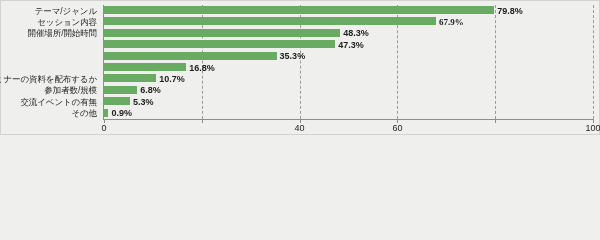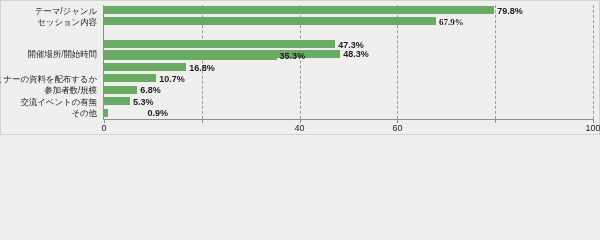--- a/index.html
+++ b/index.html
@@ -140,21 +140,21 @@
       <div class="row" style="top: 4px; height: 11.4px;">
         <div class="cat-label">テーマ/ジャンル</div>
         <div class="bar" style="left: 103px; width: 390.222px; background: rgb(106, 171, 99);"></div>
         <div class="bar-value" style="left: 496.222px;">79.8%</div>
       </div>
       <div class="row" style="top: 15.4px; height: 11.4px;">
         <div class="cat-label">セッション内容</div>
         <div class="bar" style="left: 103px; width: 332.031px; background: rgb(106, 171, 99);"></div>
         <div class="bar-value" style="left: 438.031px; font-family: Liberation Serif, serif;">67.9%</div>
       </div>
-      <div class="row" style="top: 26.8px; height: 11.4px; margin-top: 21px;">
+      <div class="row" style="top: 26.8px; height: 11.4px;">
         <div class="cat-label">開催場所/開始時間</div>
         <div class="bar" style="left: 103px; width: 236.187px; background: rgb(106, 171, 99);"></div>
         <div class="bar-value" style="left: 342.187px;">48.3%</div>
       </div>
       <div class="row" style="top: 38.2px; height: 11.4px;">
         <div class="bar" style="left: 103px; width: 231.297px; background: rgb(106, 171, 99);"></div>
         <div class="bar-value" style="left: 337.297px;">47.3%</div>
       </div>
       <div class="row" style="top: 49.6px; height: 11.4px;">
         <div class="bar" style="left: 103px; width: 172.617px; background: rgb(106, 171, 99);"></div>
@@ -175,17 +175,17 @@
         <div class="bar-value" style="left: 139.252px;">6.8%</div>
       </div>
       <div class="row" style="top: 95.2px; height: 11.4px;">
         <div class="cat-label">交流イベントの有無</div>
         <div class="bar" style="left: 103px; width: 25.917px; background: rgb(106, 171, 99);"></div>
         <div class="bar-value" style="left: 131.917px;">5.3%</div>
       </div>
       <div class="row" style="top: 106.6px; height: 11.4px;">
         <div class="cat-label">その他</div>
         <div class="bar" style="left: 103px; width: 4.401px; background: rgb(106, 171, 99);"></div>
-        <div class="bar-value" style="left: 110.401px; margin-left: 36px;">0.9%</div>
+        <div class="bar-value" style="left: 110.401px;">0.9%</div>
       </div>
     </div>
 
 </div>
 
 </body></html>

